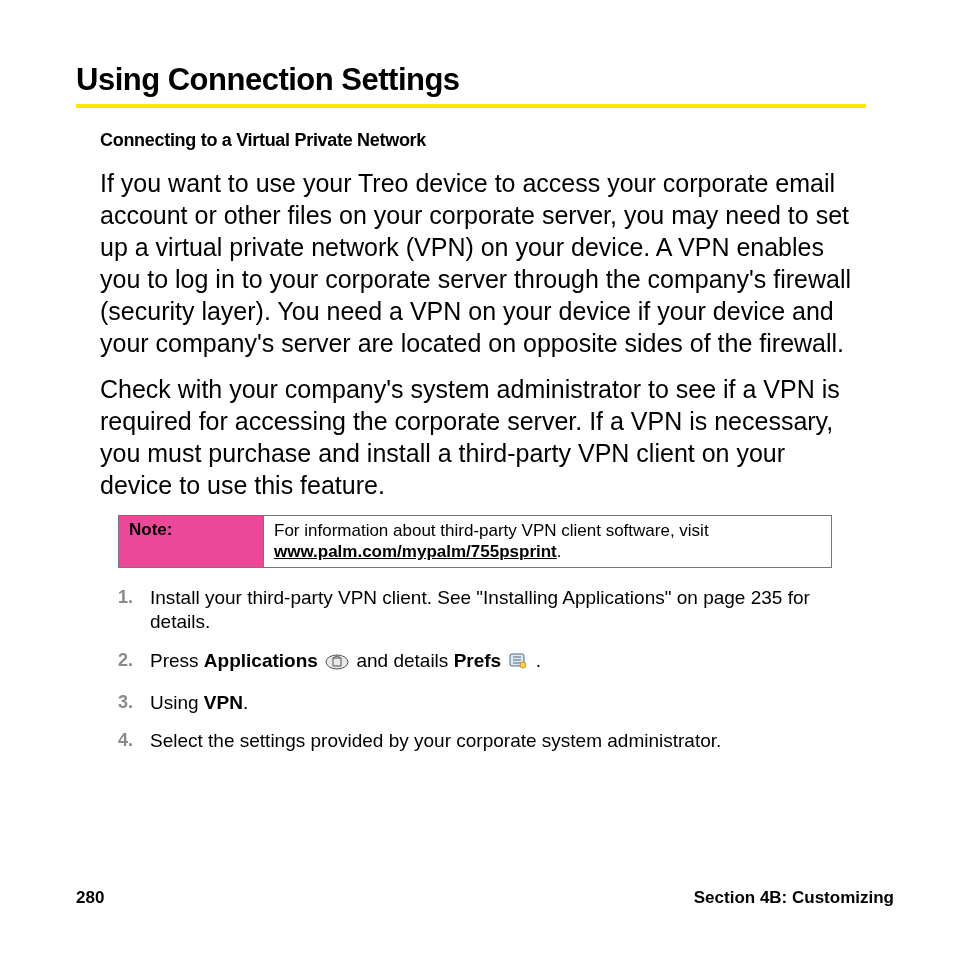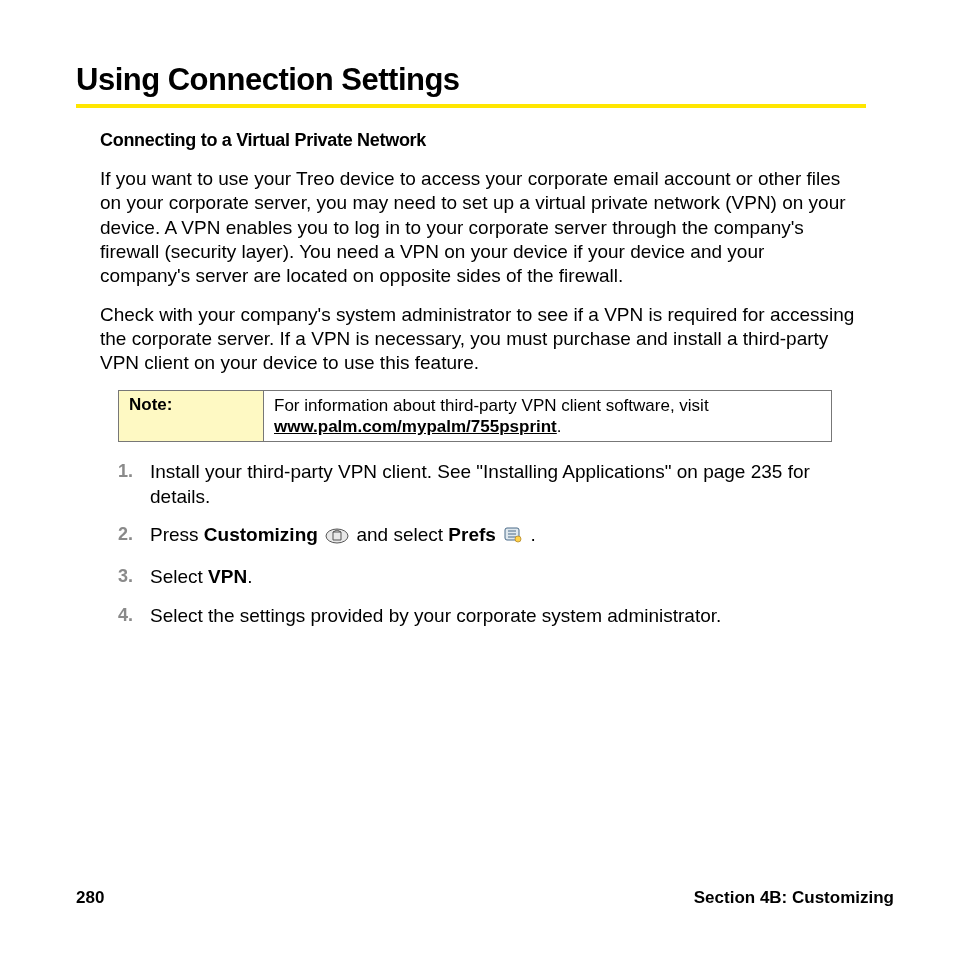--- a/index.html
+++ b/index.html
@@ -33,33 +33,33 @@
   .content {
     padding: 0 10px 0 24px;
   }
   h2.subheading {
     font-size: 18px;
     font-weight: 700;
     margin: 0 0 16px 0;
     letter-spacing: -0.3px;
   }
   p.body {
-    font-size: 19px;
+    font-size: 25px;
     line-height: 1.28;
     margin: 0 0 14px 0;
   }
   .note-box {
     display: flex;
     border: 1px solid #777;
     margin: 10px 0 18px 18px;
     width: 712px;
   }
   .note-label {
     width: 145px;
-    background: #fef9c3;
+    background: #ec4899;
     border-right: 1px solid #777;
     padding: 4px 10px;
     font-weight: 700;
     font-size: 17px;
     box-sizing: border-box;
   }
   .note-body {
     flex: 1;
     padding: 4px 10px;
     font-size: 17px;
@@ -127,41 +127,41 @@
     <div class="note-box">
       <div class="note-label">Note:</div>
       <div class="note-body">
         <span>For information about third-party VPN client software, visit </span><span class="link">www.palm.com/mypalm/755psprint</span><span>.</span>
       </div>
     </div>
 
     <ol class="steps">
       <li>Install your third-party VPN client. See "Installing Applications" on page 235 for details.</li>
       <li>
-        <span>Press </span><span class="b">Customizing</span>
+        <span>Press </span><span class="b">Applications</span>
         <span class="icon">
           <svg width="24" height="16" viewBox="0 0 24 16">
             <ellipse cx="12" cy="8" rx="11" ry="7" fill="#e8e8e8" stroke="#555" stroke-width="1"></ellipse>
             <path d="M8 4 L16 4 L16 12 L8 12 Z M8 4 L12 2 L16 4" fill="none" stroke="#555" stroke-width="1"></path>
           </svg>
         </span>
-        <span> and select </span><span class="b">Prefs</span>
+        <span> and details </span><span class="b">Prefs</span>
         <span class="icon">
           <svg width="20" height="18" viewBox="0 0 20 18">
             <rect x="2" y="2" width="14" height="12" rx="2" fill="#dfe8ee" stroke="#4a6a88" stroke-width="1"></rect>
             <line x1="5" y1="5" x2="13" y2="5" stroke="#4a6a88" stroke-width="1"></line>
             <line x1="5" y1="8" x2="13" y2="8" stroke="#4a6a88" stroke-width="1"></line>
             <line x1="5" y1="11" x2="13" y2="11" stroke="#4a6a88" stroke-width="1"></line>
             <circle cx="15" cy="13" r="3" fill="#ffd24a" stroke="#b5892a" stroke-width="0.8"></circle>
           </svg>
         </span>
         <span> .</span>
       </li>
       <li>
-        <span>Select </span><span class="b">VPN</span><span>.</span>
+        <span>Using </span><span class="b">VPN</span><span>.</span>
       </li>
       <li>Select the settings provided by your corporate system administrator.</li>
     </ol>
 
   </div>
 
   <div class="footer">
     <span>280</span>
     <span>Section 4B: Customizing</span>
   </div>

